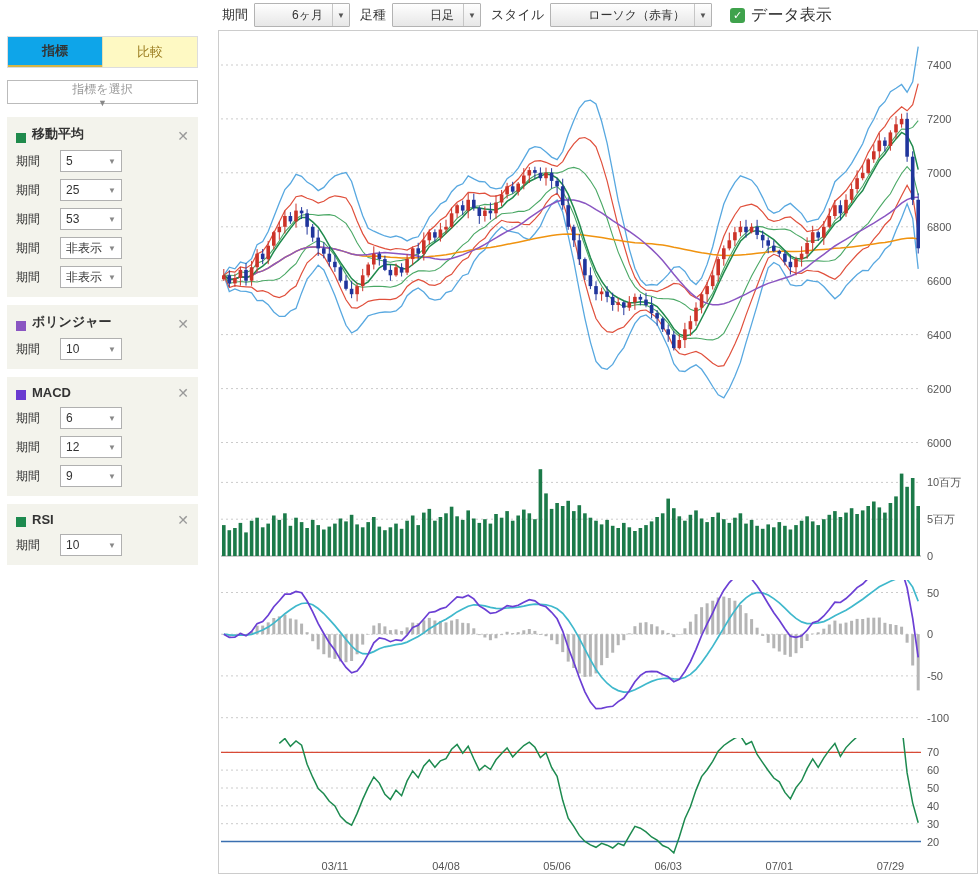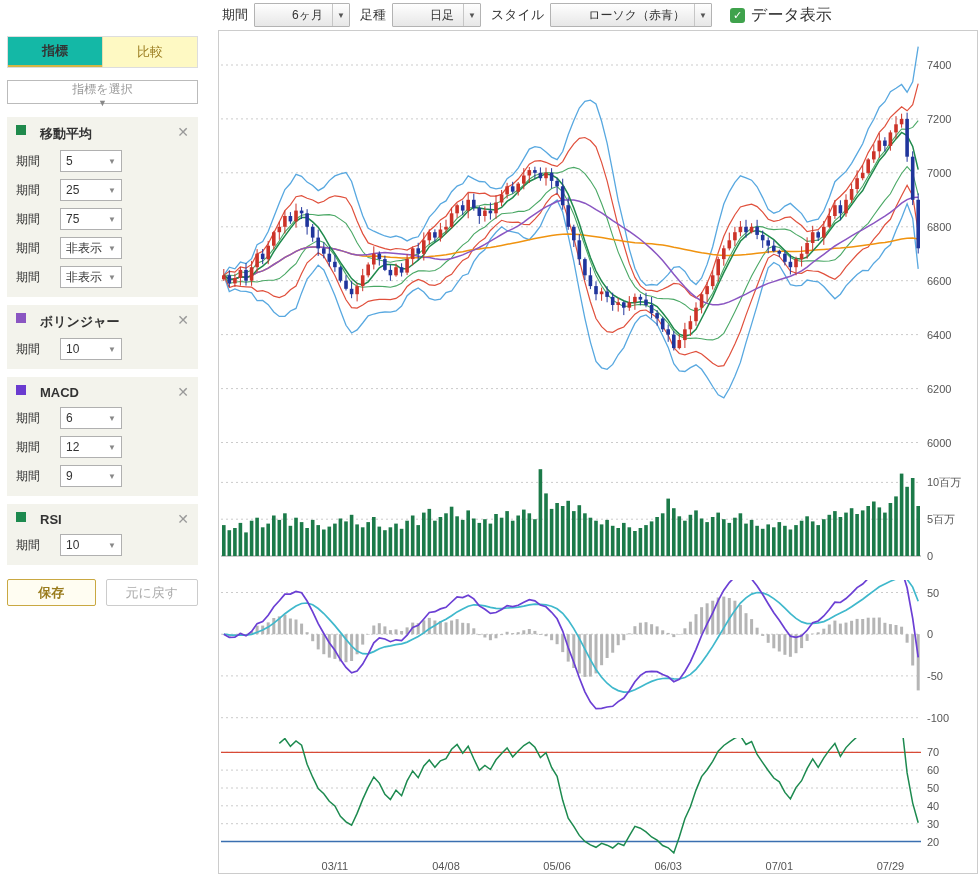--- a/index.html
+++ b/index.html
@@ -13,27 +13,27 @@
              background:linear-gradient(#fefefe,#e7e7e7);cursor:pointer;padding-left:28px;}
   .btn-main{padding:0 9px;display:flex;align-items:center;font-size:12px;color:#333;border-right:1px solid #c6c6c6;}
   .btn-arrow{width:16px;display:flex;align-items:center;justify-content:center;font-size:8px;color:#555;}
   .checkbox{width:15px;height:15px;margin-left:12px;background:#3fa24c;border-radius:3px;color:#fff;
             font-size:11px;font-weight:bold;display:flex;align-items:center;justify-content:center;cursor:pointer;}
   .cb-label{font-size:16px;}
   
   .sidebar{position:absolute;left:0;top:30px;width:205px;bottom:0;padding:6px 7px 0 7px;box-sizing:border-box;}
   .tabs{display:flex;height:30px;border:1px solid #ddd;margin-bottom:12px;}
   .tab{flex:1;display:flex;align-items:center;justify-content:center;font-size:13px;cursor:pointer;}
-  .tab.active{background:#14b8a6;font-weight:bold;color:#333;border-bottom:2px solid #d4b545;}
+  .tab.active{background:#0ea5e9;font-weight:bold;color:#333;border-bottom:2px solid #d4b545;}
   .tab.inactive{background:#fef9c3;color:#9a7c1e;border-left:1px solid #e6dcb0;}
   .select-box{height:22px;border:1px solid #bbb;background:#fff;display:flex;align-items:center;
               justify-content:space-between;padding:0 6px;font-size:12px;color:#999;margin-bottom:13px;cursor:pointer;flex-direction:column;}
   .chevron{color:#888;font-size:9px;}
   .section{background:#f3f3ec;padding:8px 9px 9px 9px;margin-bottom:8px;}
-  .sec-head{display:flex;align-items:flex-start;gap:8px;}
+  .sec-head{display:flex;align-items:flex-end;}
   .sq{width:10px;height:10px;margin-right:6px;flex:none;}
   .sec-title{font-weight:bold;font-size:13px;color:#333;flex:1;}
   .close-x{color:#999;font-size:14px;cursor:pointer;line-height:1;}
   .row{display:flex;align-items:center;margin-top:7px;}
   .row-label{width:44px;font-size:12px;color:#333;}
   .mini-select{min-width:50px;height:20px;background:#fff;border:1px solid #b0b0b0;display:flex;align-items:center;
                justify-content:space-between;padding:0 5px;font-size:12px;color:#333;cursor:pointer;gap:5px;}
   .mini-select .chevron{font-size:8px;}
   .buttons{display:flex;gap:10px;margin-top:14px;}
   .save-btn{width:88px;height:25px;background:#fffdf2;border:1px solid #c9a842;color:#9a7c1e;font-weight:bold;
@@ -98,21 +98,21 @@
     <div class="row">
       <span class="row-label">期間</span>
       <div class="mini-select">
         <span>25</span>
         <span class="chevron">▼</span>
       </div>
     </div>
     <div class="row">
       <span class="row-label">期間</span>
       <div class="mini-select">
-        <span>75</span>
+        <span>53</span>
         <span class="chevron">▼</span>
       </div>
     </div>
     <div class="row">
       <span class="row-label">期間</span>
       <div class="mini-select">
         <span>非表示</span>
         <span class="chevron">▼</span>
       </div>
     </div>
@@ -177,24 +177,20 @@
     </div>
     <div class="row">
       <span class="row-label">期間</span>
       <div class="mini-select">
         <span>10</span>
         <span class="chevron">▼</span>
       </div>
     </div>
   </div>
 
-  <div class="buttons">
-    <div class="save-btn">保存</div>
-    <div class="reset-btn">元に戻す</div>
-  </div>
 </div>
 
 <div class="chart-box">
   <div id="chart-wrap"><svg width="756" height="842" viewBox="0 0 756 842" xmlns="http://www.w3.org/2000/svg">
         <defs>
           <clipPath id="pclip">
             <rect x="0" y="6" width="700" height="418"></rect>
           </clipPath>
           <clipPath id="mclip">
             <rect x="0" y="548" width="700" height="146"></rect>

